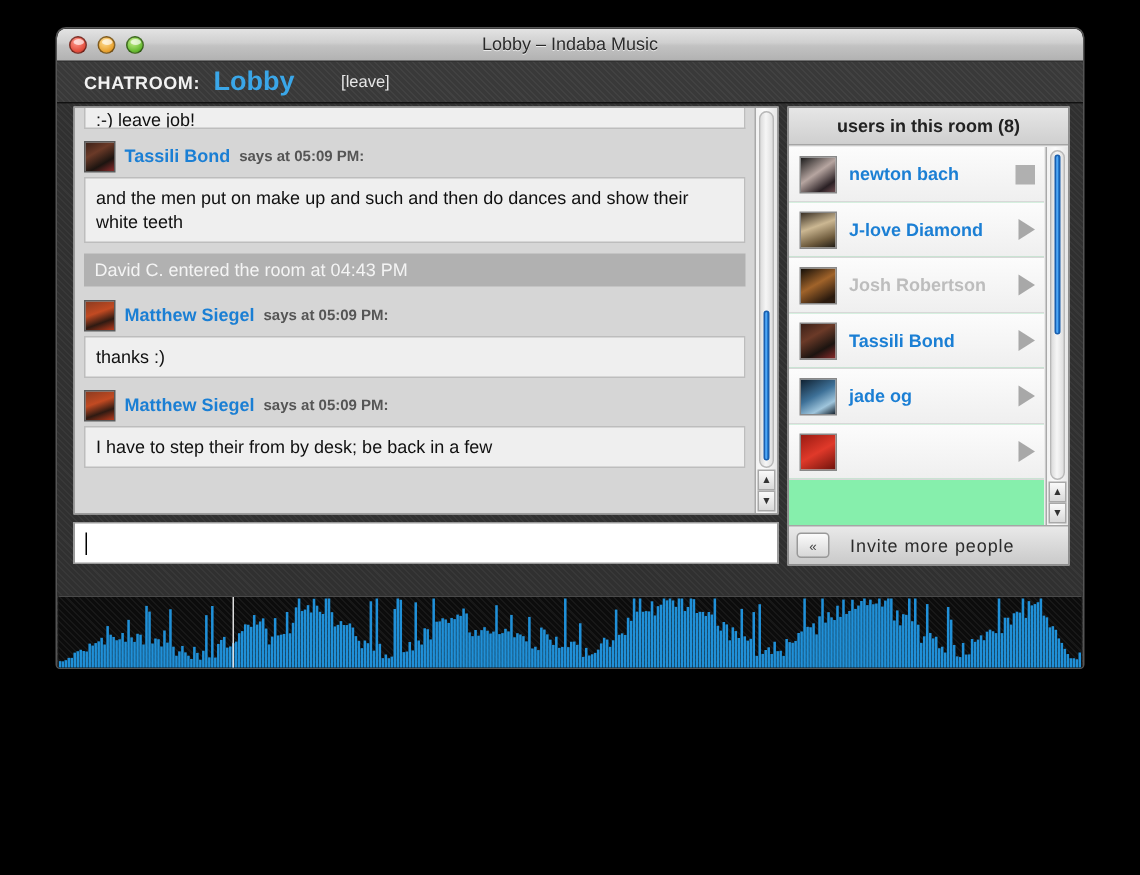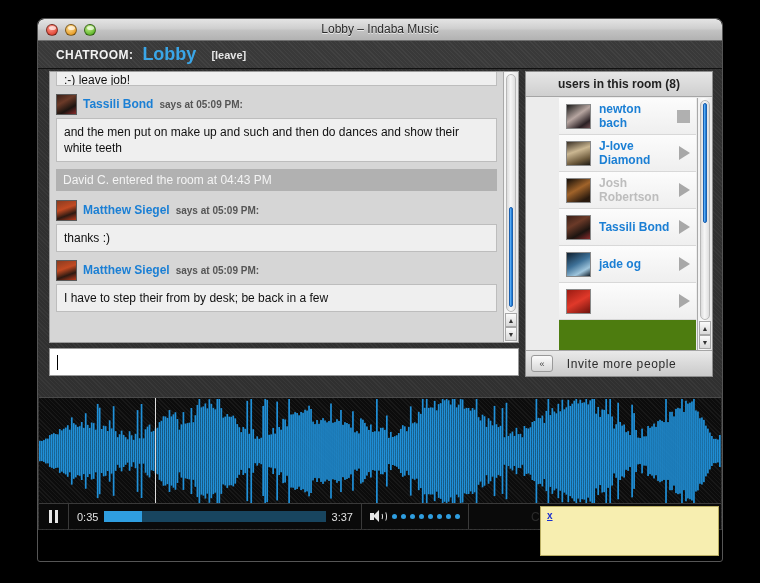--- a/index.html
+++ b/index.html
@@ -7,21 +7,21 @@
     width: 760px; height: 583px;
     background: #000;
     font-family: "Liberation Sans", sans-serif;
     overflow: hidden;
   }
 
   
   #window {
     position: absolute;
     left: 37px; top: 18px;
-    width: 686px; height: 544px;
+    width: 686px; height: 428px;
     background: #000;
     border: 1px solid #555;
     border-radius: 7px 7px 3px 3px;
     overflow: hidden;
   }
 
   
   #titlebar {
     position: relative;
     height: 22px;
@@ -67,21 +67,21 @@
     padding-left: 18px;
     gap: 9px;
   }
   #chatroom-label {
     color: #f2f2f2; font-size: 12px; font-weight: bold; letter-spacing: .4px;
   }
   #chatroom-name {
     color: #3aa6e8; font-size: 18px; font-weight: bold;
   }
   #leave-link {
-    color: #e6e6e6; font-size: 11px; font-weight: bold; margin-left: 6px;
+    color: #e6e6e6; font-size: 11px; font-weight: normal; margin-left: 22px;
     cursor: pointer;
     text-align: center;
   }
 
   
   #body {
     position: relative;
     height: 461px;
     background-color: #303030;
     background-image: repeating-linear-gradient(45deg,
@@ -198,21 +198,21 @@
   }
   #users-header {
     height: 25px;
     background: linear-gradient(to bottom, #e6e6e6, #cfcfcf);
     border-bottom: 1px solid #a5a5a5;
     display: flex; align-items: center; justify-content: center;
     font-size: 12px; font-weight: bold; color: #222;
   }
   #users-list {
     position: absolute; left: 0; top: 26px; right: 16px; bottom: 26px;
-    overflow: hidden; background: #4d7c0f; margin-left: 33px;
+    overflow: hidden; background: #86efac;
   }
   .user-row {
     display: flex; align-items: center;
     height: 37px;
     padding: 0 6px 0 7px;
     border-bottom: 1px solid #d8d8d8;
     background: linear-gradient(to bottom, #fcfcfc, #efefef);
     gap: 8px;
     cursor: pointer;
   }

